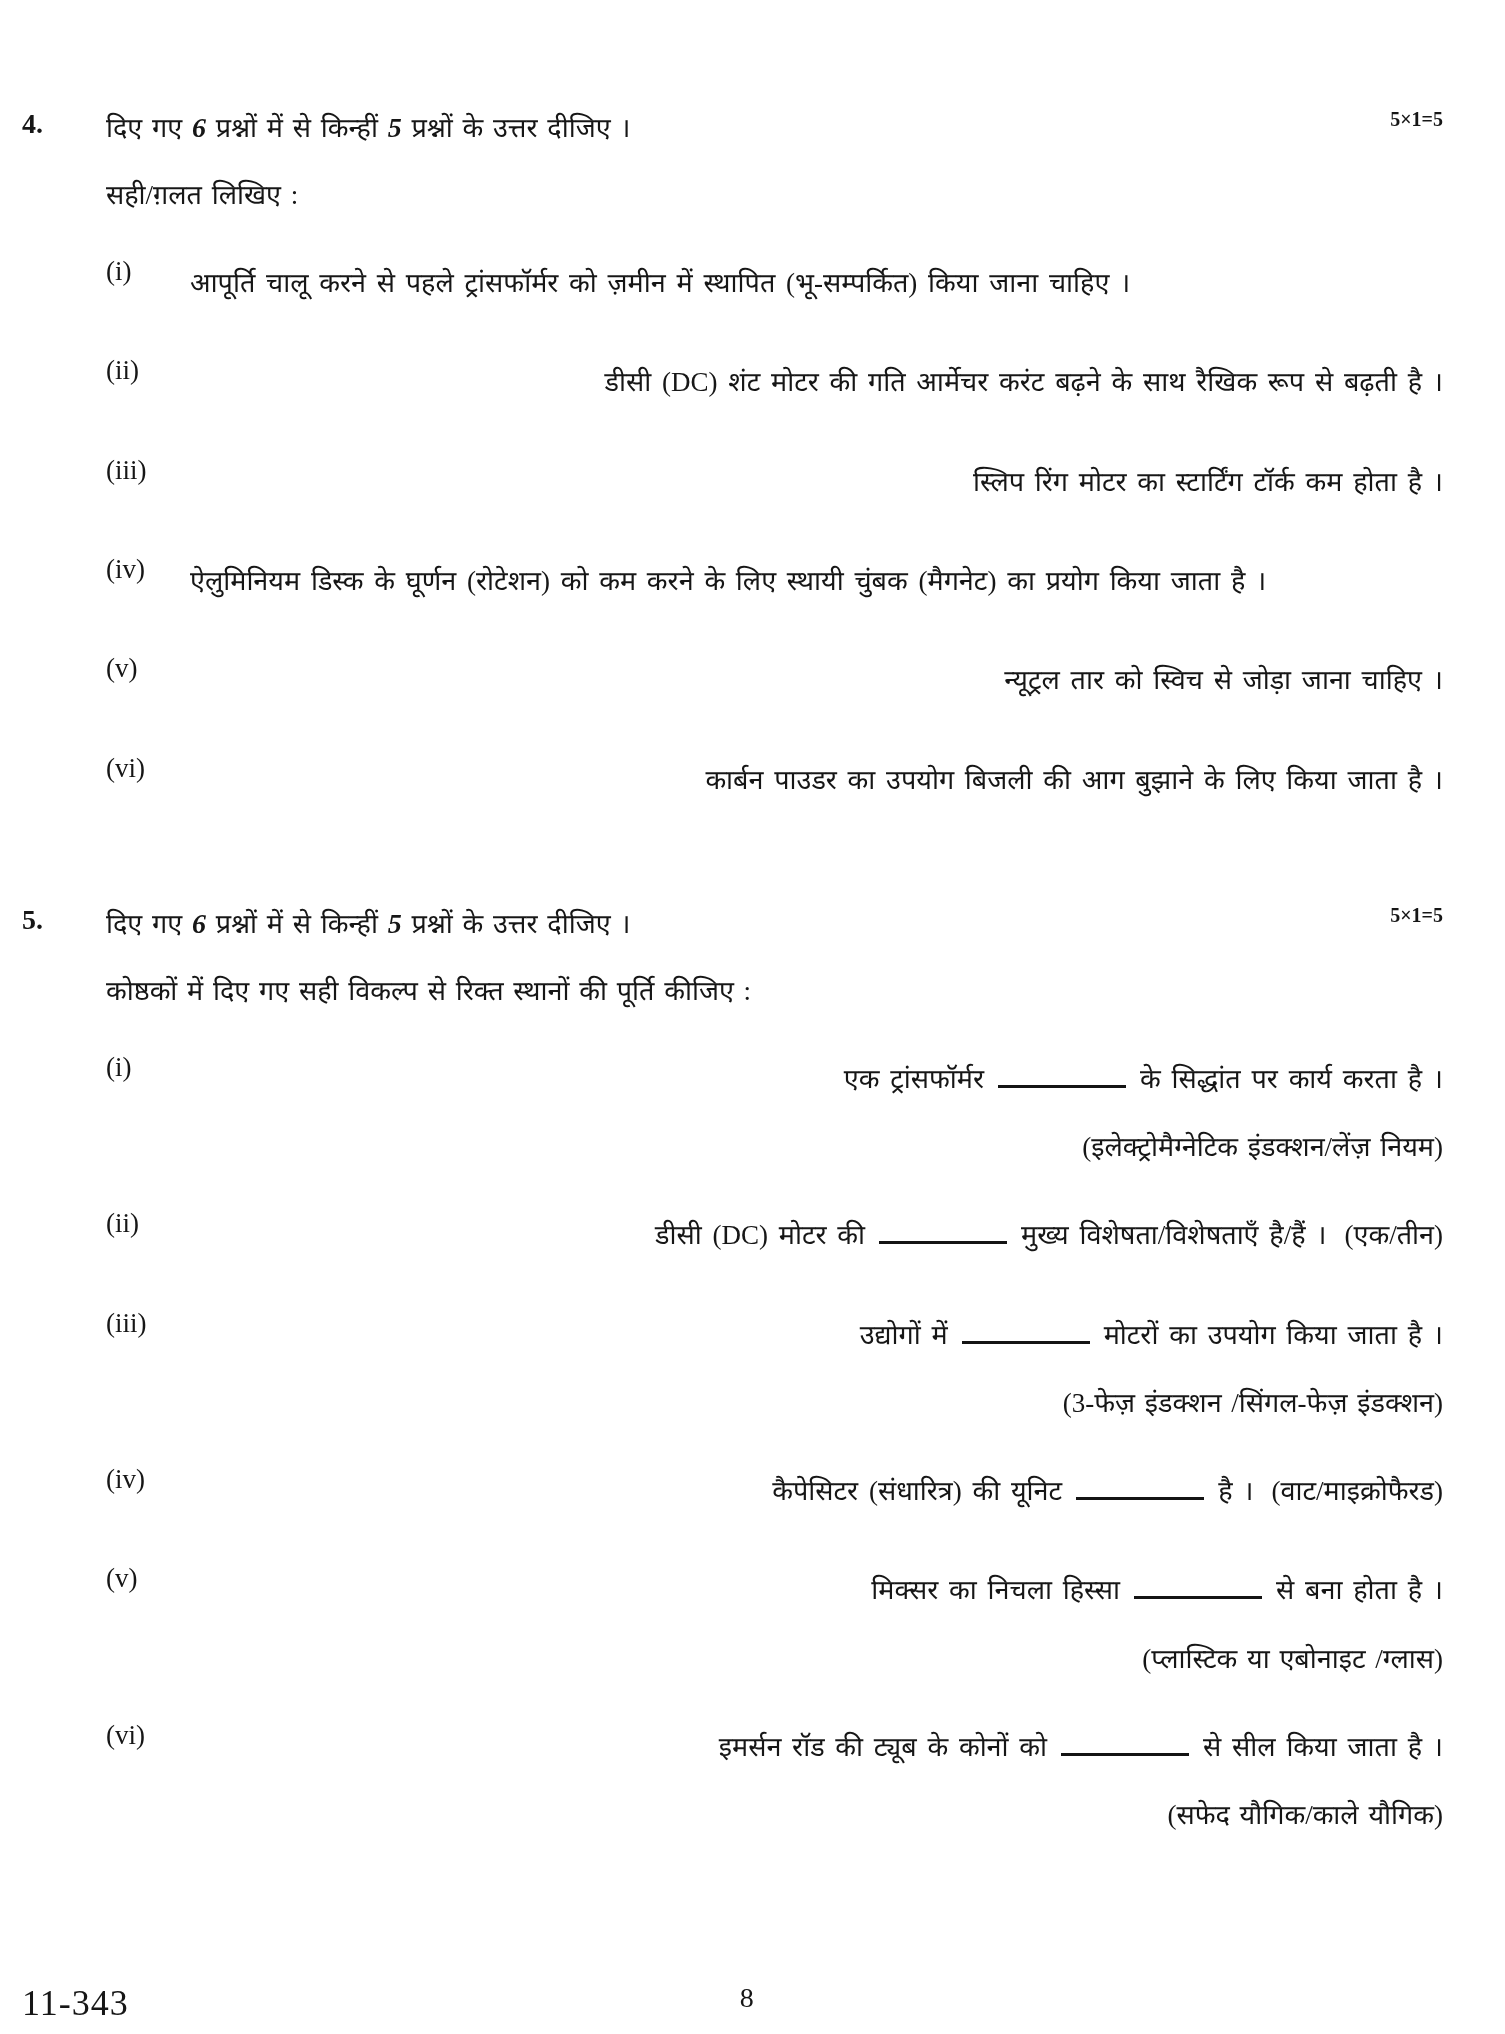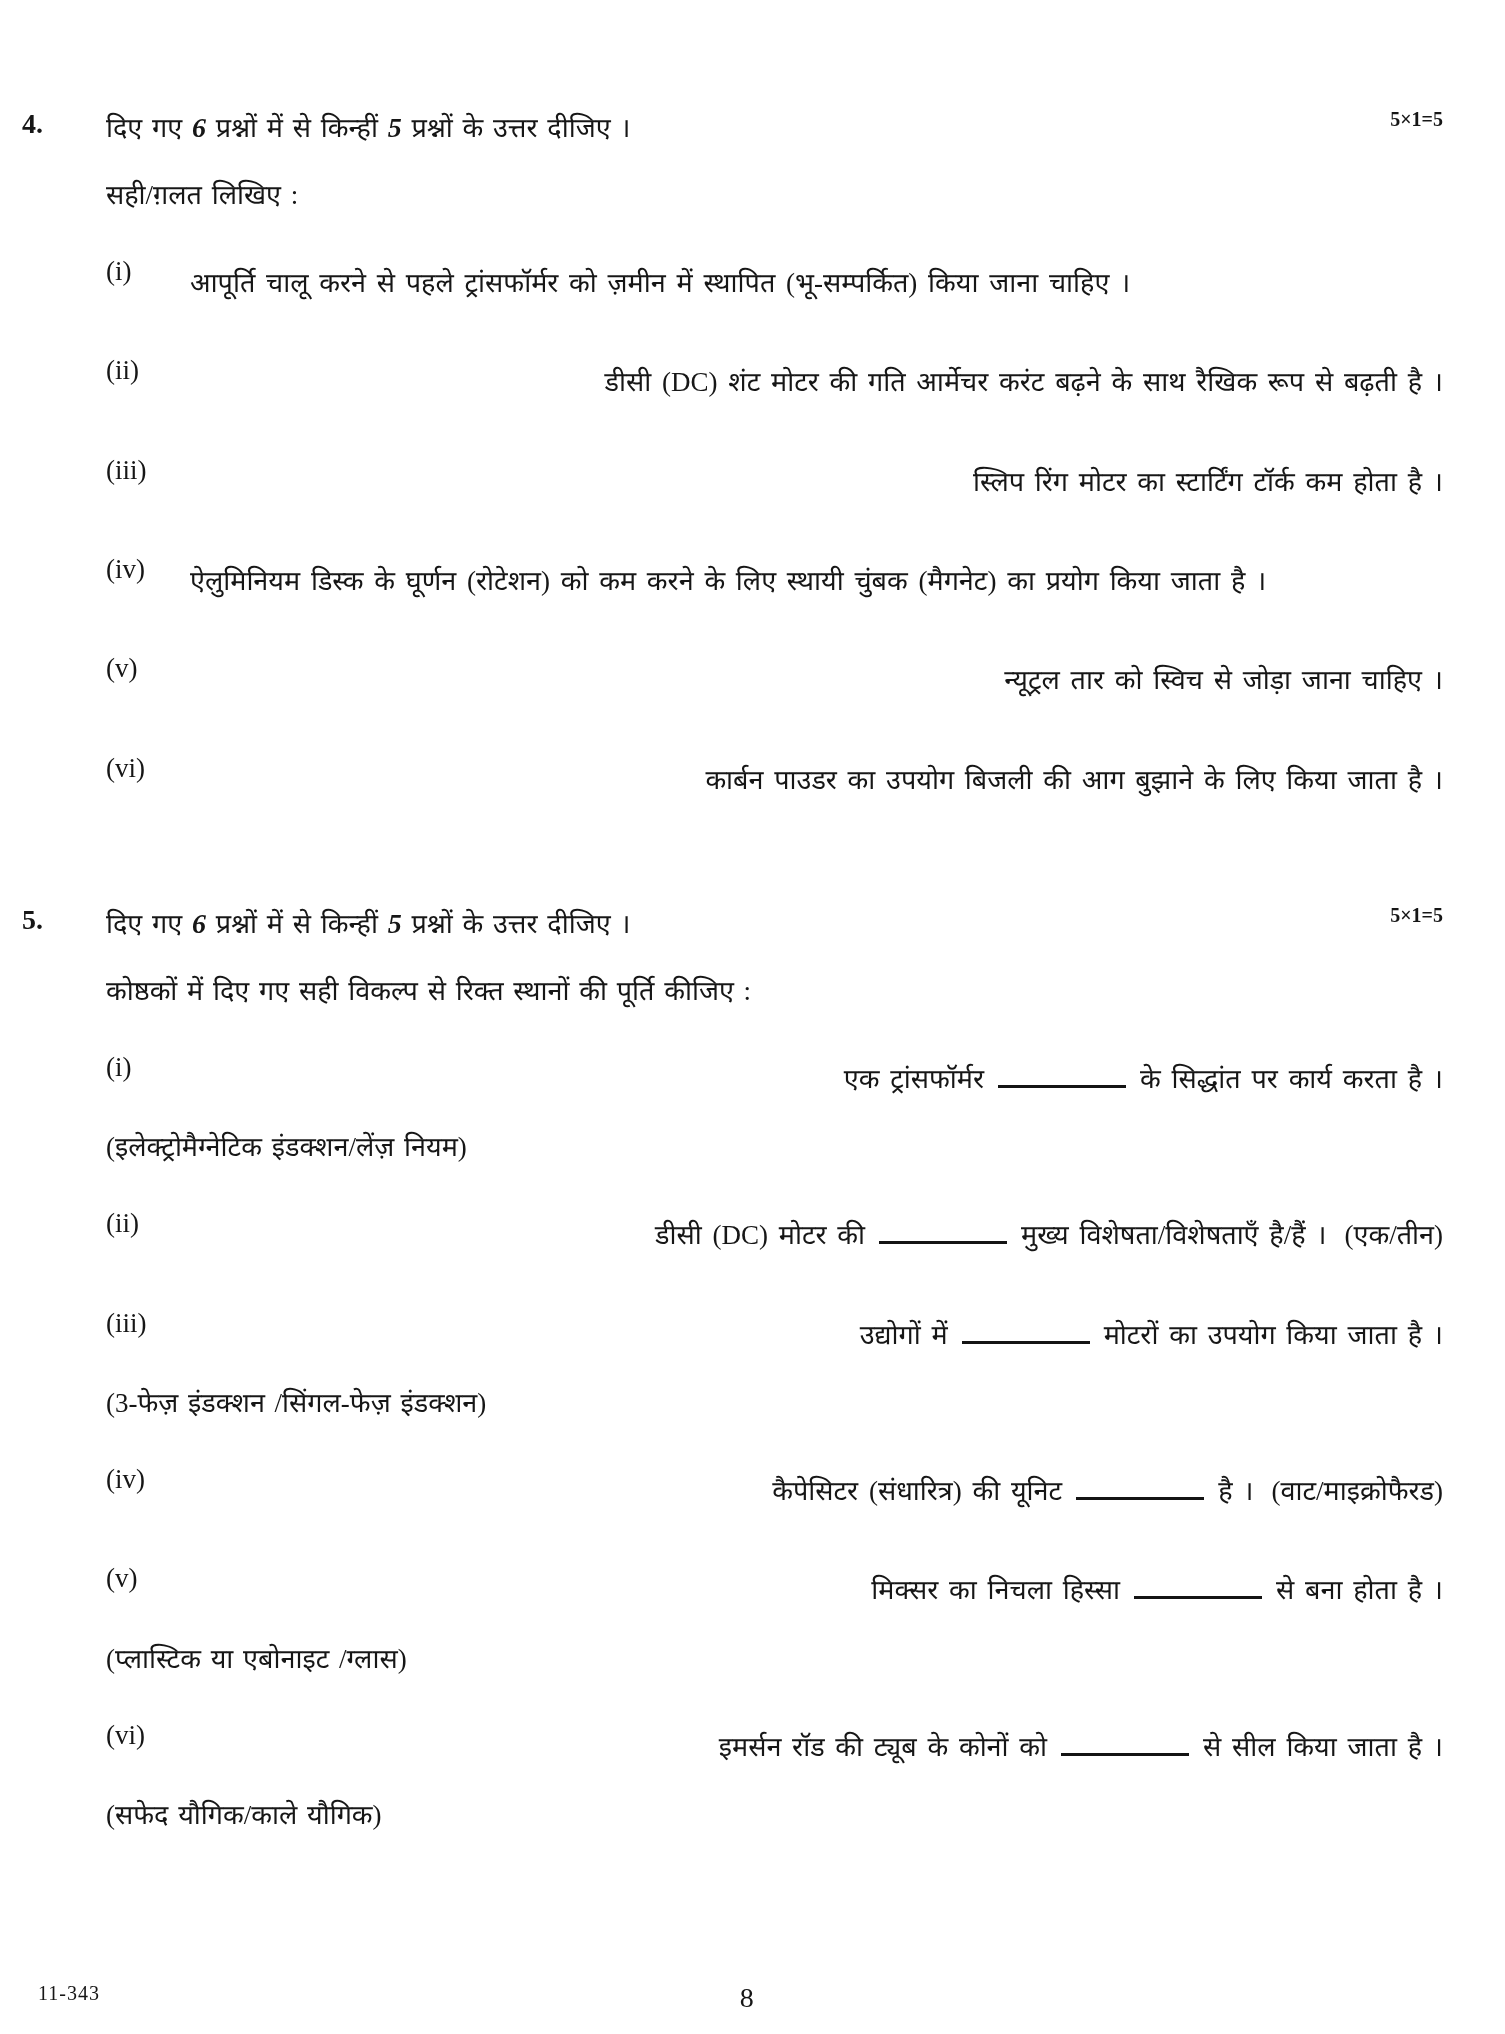--- a/index.html
+++ b/index.html
@@ -71,37 +71,37 @@
     display: inline-block;
     width: 128px;
     height: 0.85em;
     border-bottom: 3px solid #141414;
     margin: 0 14px;
     vertical-align: baseline;
   }
   .inline-options { margin-left: 18px; white-space: nowrap; }
 
   .options-line {
-    text-align: left;
+    text-align: right;
     margin-top: 20px;
     word-spacing: 3px;
   }
 
   .footer {
     position: absolute;
     left: 22px;
     right: 62px;
     bottom: 12px;
     height: 40px;
   }
   .footer-code {
     position: absolute;
-    left: 16px;
+    left: 0;
     top: 0;
-    font-size: 20px;
+    font-size: 36px;
     letter-spacing: 1px;
   }
   .footer-page {
     position: absolute;
     left: 51%;
     top: 0;
     transform: translateX(-50%);
     font-size: 28px;
   }
 </style>

